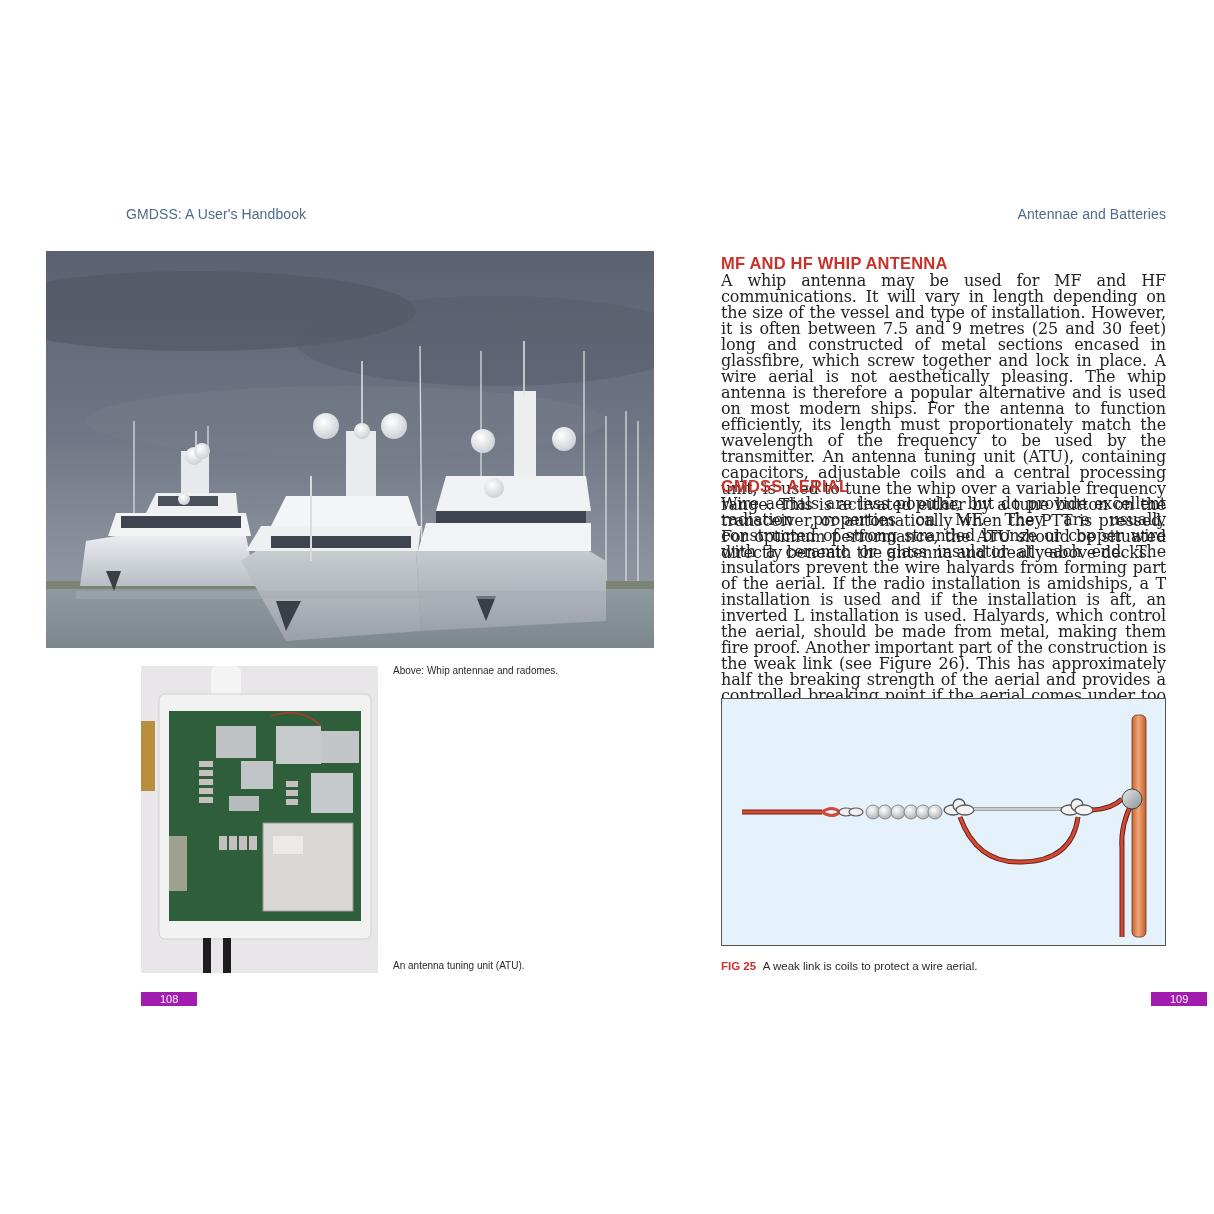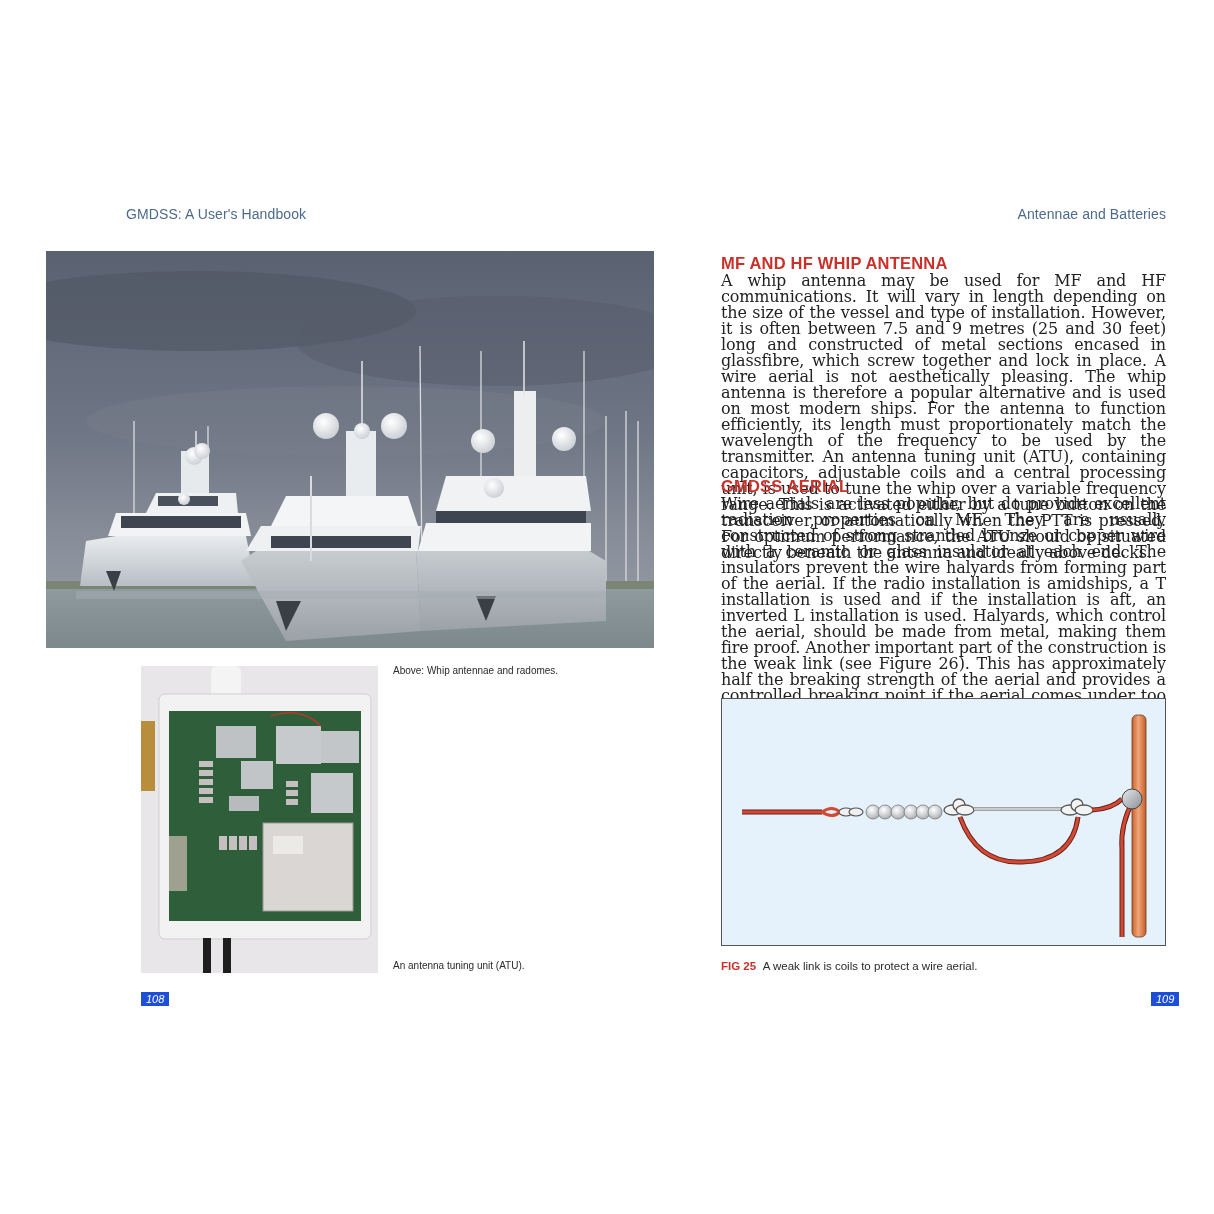--- a/index.html
+++ b/index.html
@@ -10,21 +10,21 @@
   .running-head.right { right: 48px; }
 
   .photo { overflow: hidden; }
   #yacht-photo { left: 46px; top: 251px; width: 608px; height: 397px; }
   #atu-photo { left: 141px; top: 666px; width: 237px; height: 307px; }
 
   .caption { font-family: "Liberation Sans", sans-serif; font-size: 10px; color: #2a2a2a; }
   #cap-yacht { left: 393px; top: 665px; }
   #cap-atu { left: 393px; top: 960px; }
 
-  .page-num { font-family: "Liberation Sans", sans-serif; font-size: 11px; color: #ffffff; background: #1d4ed8; padding: 0 5px; height: 14px; line-height: 14px; top: 992px; font-style: italic; }
+  .page-num { font-family: "Liberation Sans", sans-serif; font-size: 11px; color: #ffffff; background: #a21caf; padding: 0 19px; height: 14px; line-height: 14px; top: 992px; }
   #pn-left { left: 141px; }
   #pn-right { left: 1140px; margin-left: 11px; }
 
   .col { left: 721px; width: 445px; }
   .section-heading { font-family: "Liberation Sans", sans-serif; font-weight: bold; color: #c8322b; font-size: 16.5px; margin: 0; line-height: 20px; letter-spacing: 0.2px; }
   .body-text { font-family: "DejaVu Serif", serif; font-size: 16px; line-height: 16px; text-align: justify; margin: 0; color: #222; letter-spacing: -0.15px; }
   #sec1 { top: 253px; }
   #sec2 { top: 476px; }
 
   #fig-box { left: 721px; top: 698px; width: 445px; height: 248px; background: #e6f2fb; border: 1px solid #555; box-sizing: border-box; }

